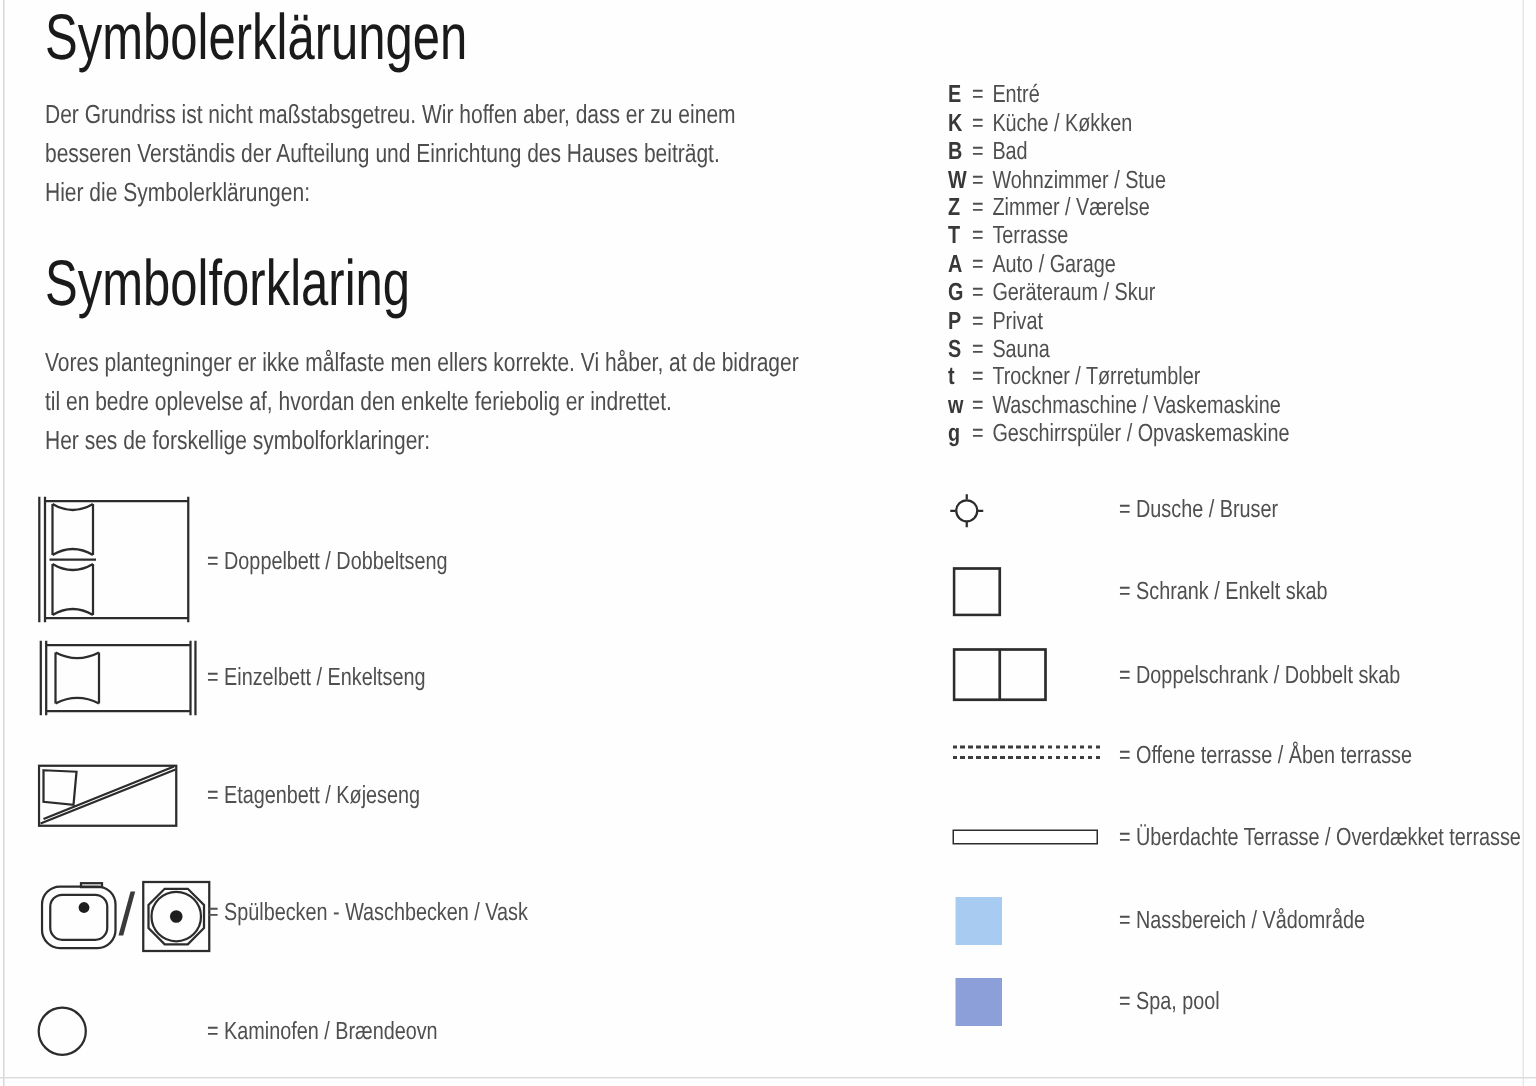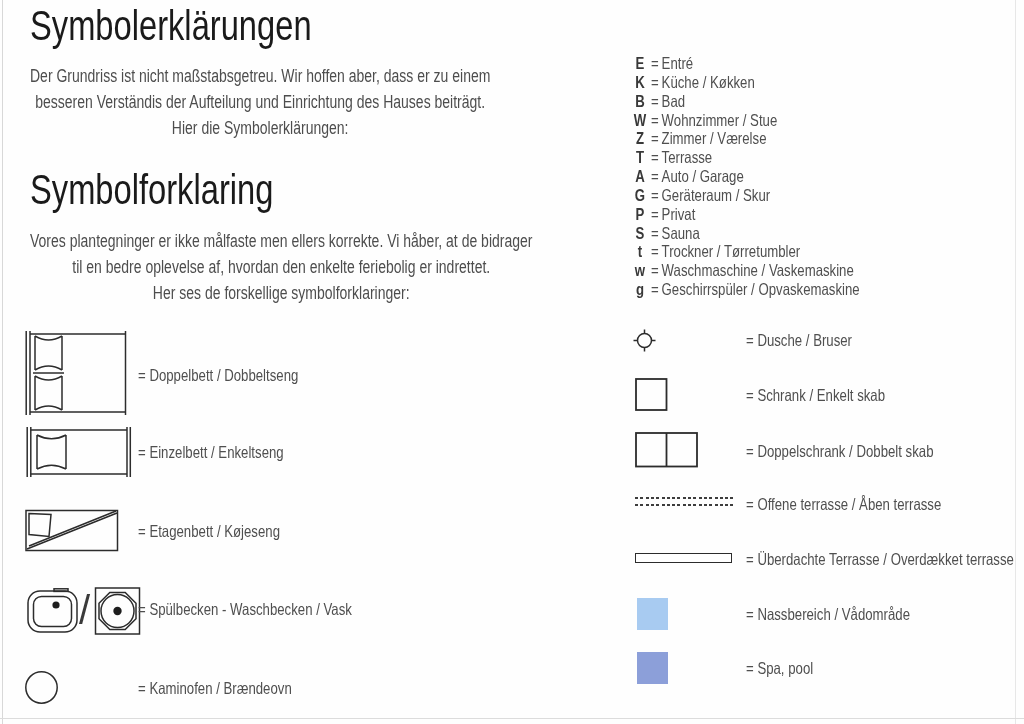--- a/index.html
+++ b/index.html
@@ -1,17 +1,17 @@
 <!DOCTYPE html>
 <html><head>
 <meta charset="utf-8">
 <style>
   html,body { margin:0; padding:0; background:#fff; }
   body { font-family:"Liberation Sans", sans-serif; }
-  .page { position:relative; width:1024px; height:724px; background:#fefefe; overflow:hidden;text-align:center; }
+  .page { position:relative; width:1024px; height:724px; background:#fefefe; overflow:hidden; }
 
   .edge-left   { position:absolute; left:2px; top:0; bottom:0; width:1px; background:#d8d8d8; }
   .edge-right  { position:absolute; left:1015px; top:0; bottom:0; width:1px; background:#e7e7e7; }
   .edge-bottom { position:absolute; left:0; right:0; top:718px; height:1px; background:#dcdcdc; }
 
   .title { position:absolute; left:30px; font-size:43px; line-height:46px; color:#1a1a1a;
            white-space:nowrap; transform:scaleX(0.76); transform-origin:0 0; letter-spacing:0; }
   .intro { position:absolute; left:30px; font-size:17.5px; line-height:26px; color:#4d4d4d;
            white-space:nowrap; transform:scaleX(0.80); transform-origin:0 0; }
 

